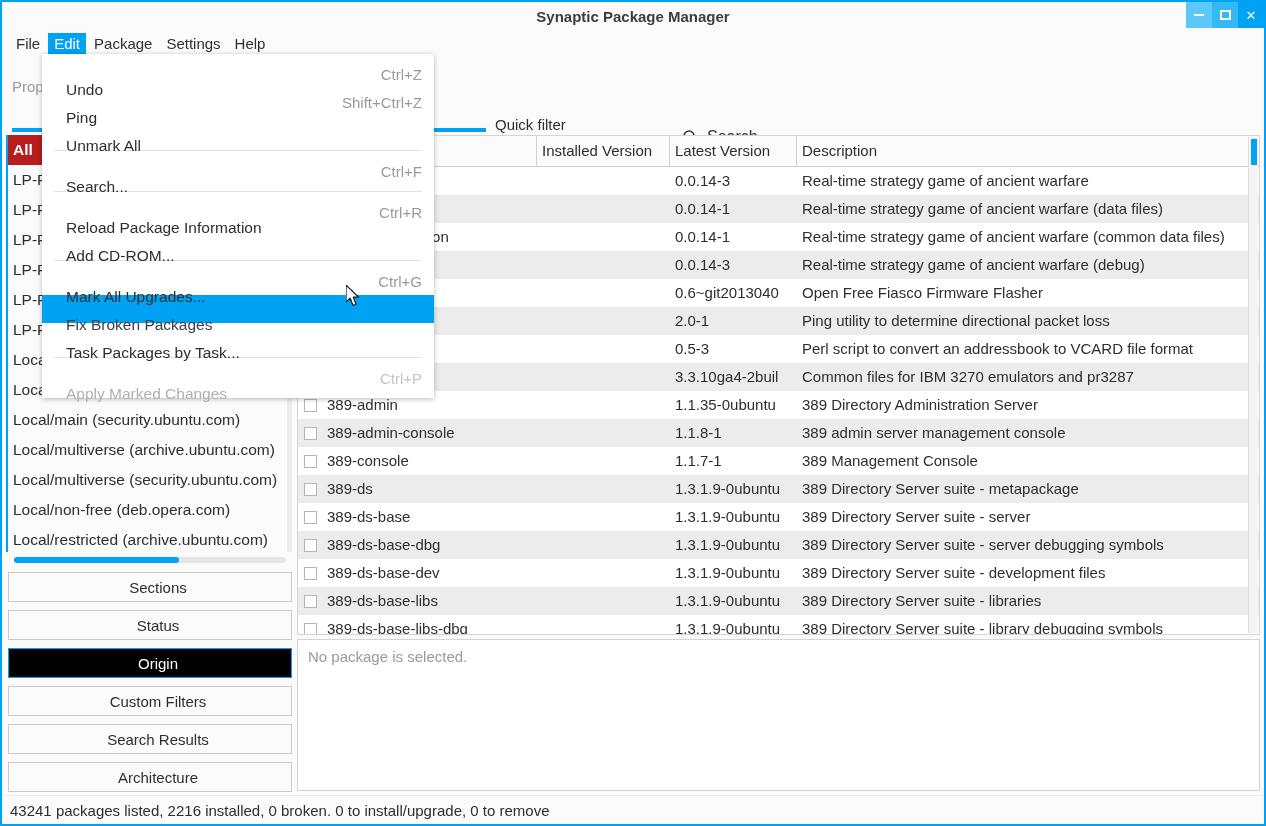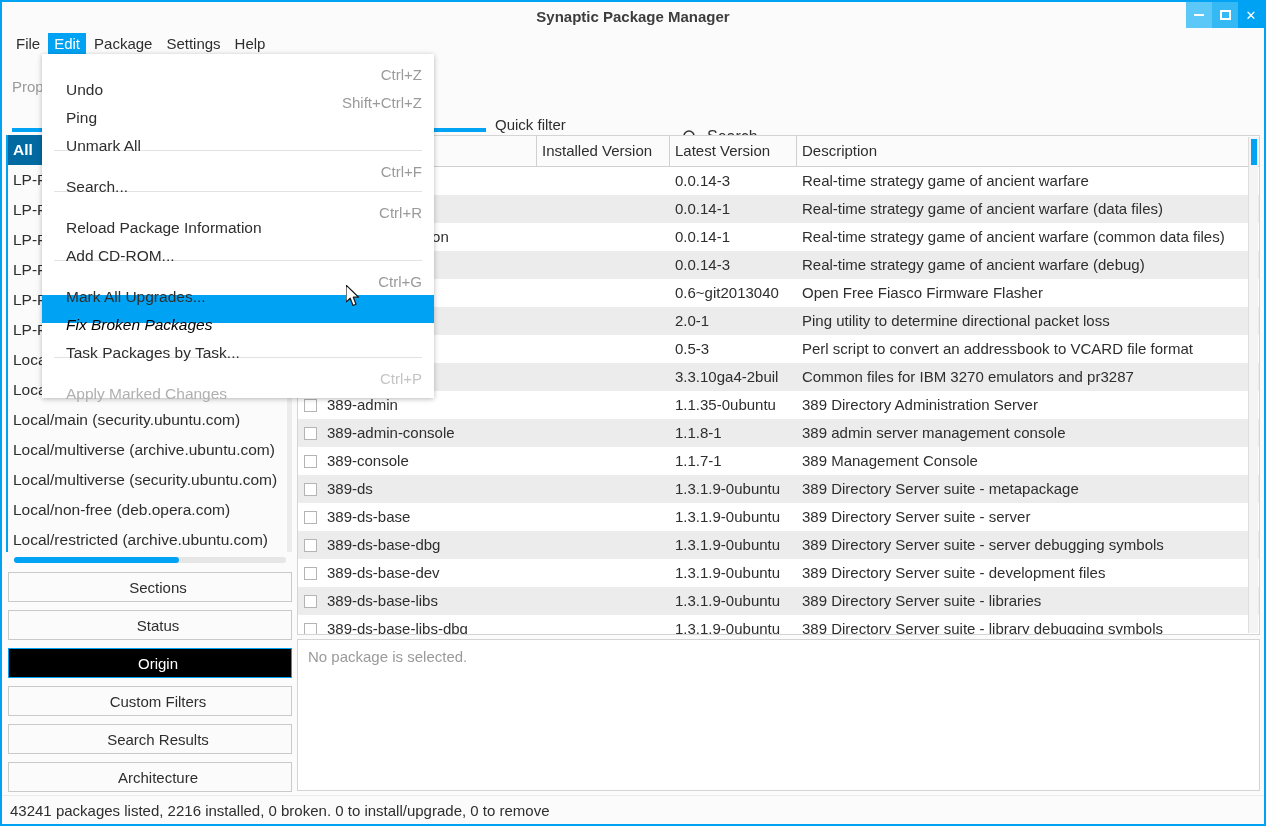--- a/index.html
+++ b/index.html
@@ -101,21 +101,21 @@
     overflow: hidden;
   }
   .fl-row {
     height: 30px; line-height: 30px;
     font-size: 15.5px; color: #2e2e2e;
     padding-left: 5px;
     white-space: nowrap;
     overflow: hidden;
   }
   .fl-row.sel {
-    background: #0369a1; color: #ffffff; font-weight: bold;
+    background: #b91c1c; color: #ffffff; font-weight: bold;
     width: 36px;
   }
   .sb-hscroll {
     position: absolute; left: 8px; top: 422px; width: 272px; height: 6px;
     background: #e6e6e6; border-radius: 3px;
   }
   .sb-hscroll .thumb {
     width: 165px; height: 6px; background: #00a2f3; border-radius: 3px;
   }
   .sb-vscroll {
@@ -226,21 +226,21 @@
     z-index: 50;
   }
   .dd-item {
     display: flex; align-items: center;
     height: 28px; padding: 0 12px 0 24px;
     font-size: 15.5px; color: #2e2e2e;
     white-space: nowrap;
   }
   .dd-item .lbl { flex: 1; margin-top: 32px; }
   .dd-item .acc { color: #9a9a9a; font-size: 15px; }
-  .dd-item.hl { background: #00a2f3; color: #000000; font-style: italic; }
+  .dd-item.hl { background: #00a2f3; color: #404040; }
   .dd-item.hl .acc { color: #ffffff; }
   .dd-item.dis { color: #b0b0b0; }
   .dd-item.dis .acc { color: #c4c4c4; }
   .dd-sep {
     height: 1px; background: #e2e2e2; margin: 6px 12px;
   }
   .cursor {
     position: absolute; left: 344px; top: 283px; z-index: 60;
     pointer-events: none;
   }

